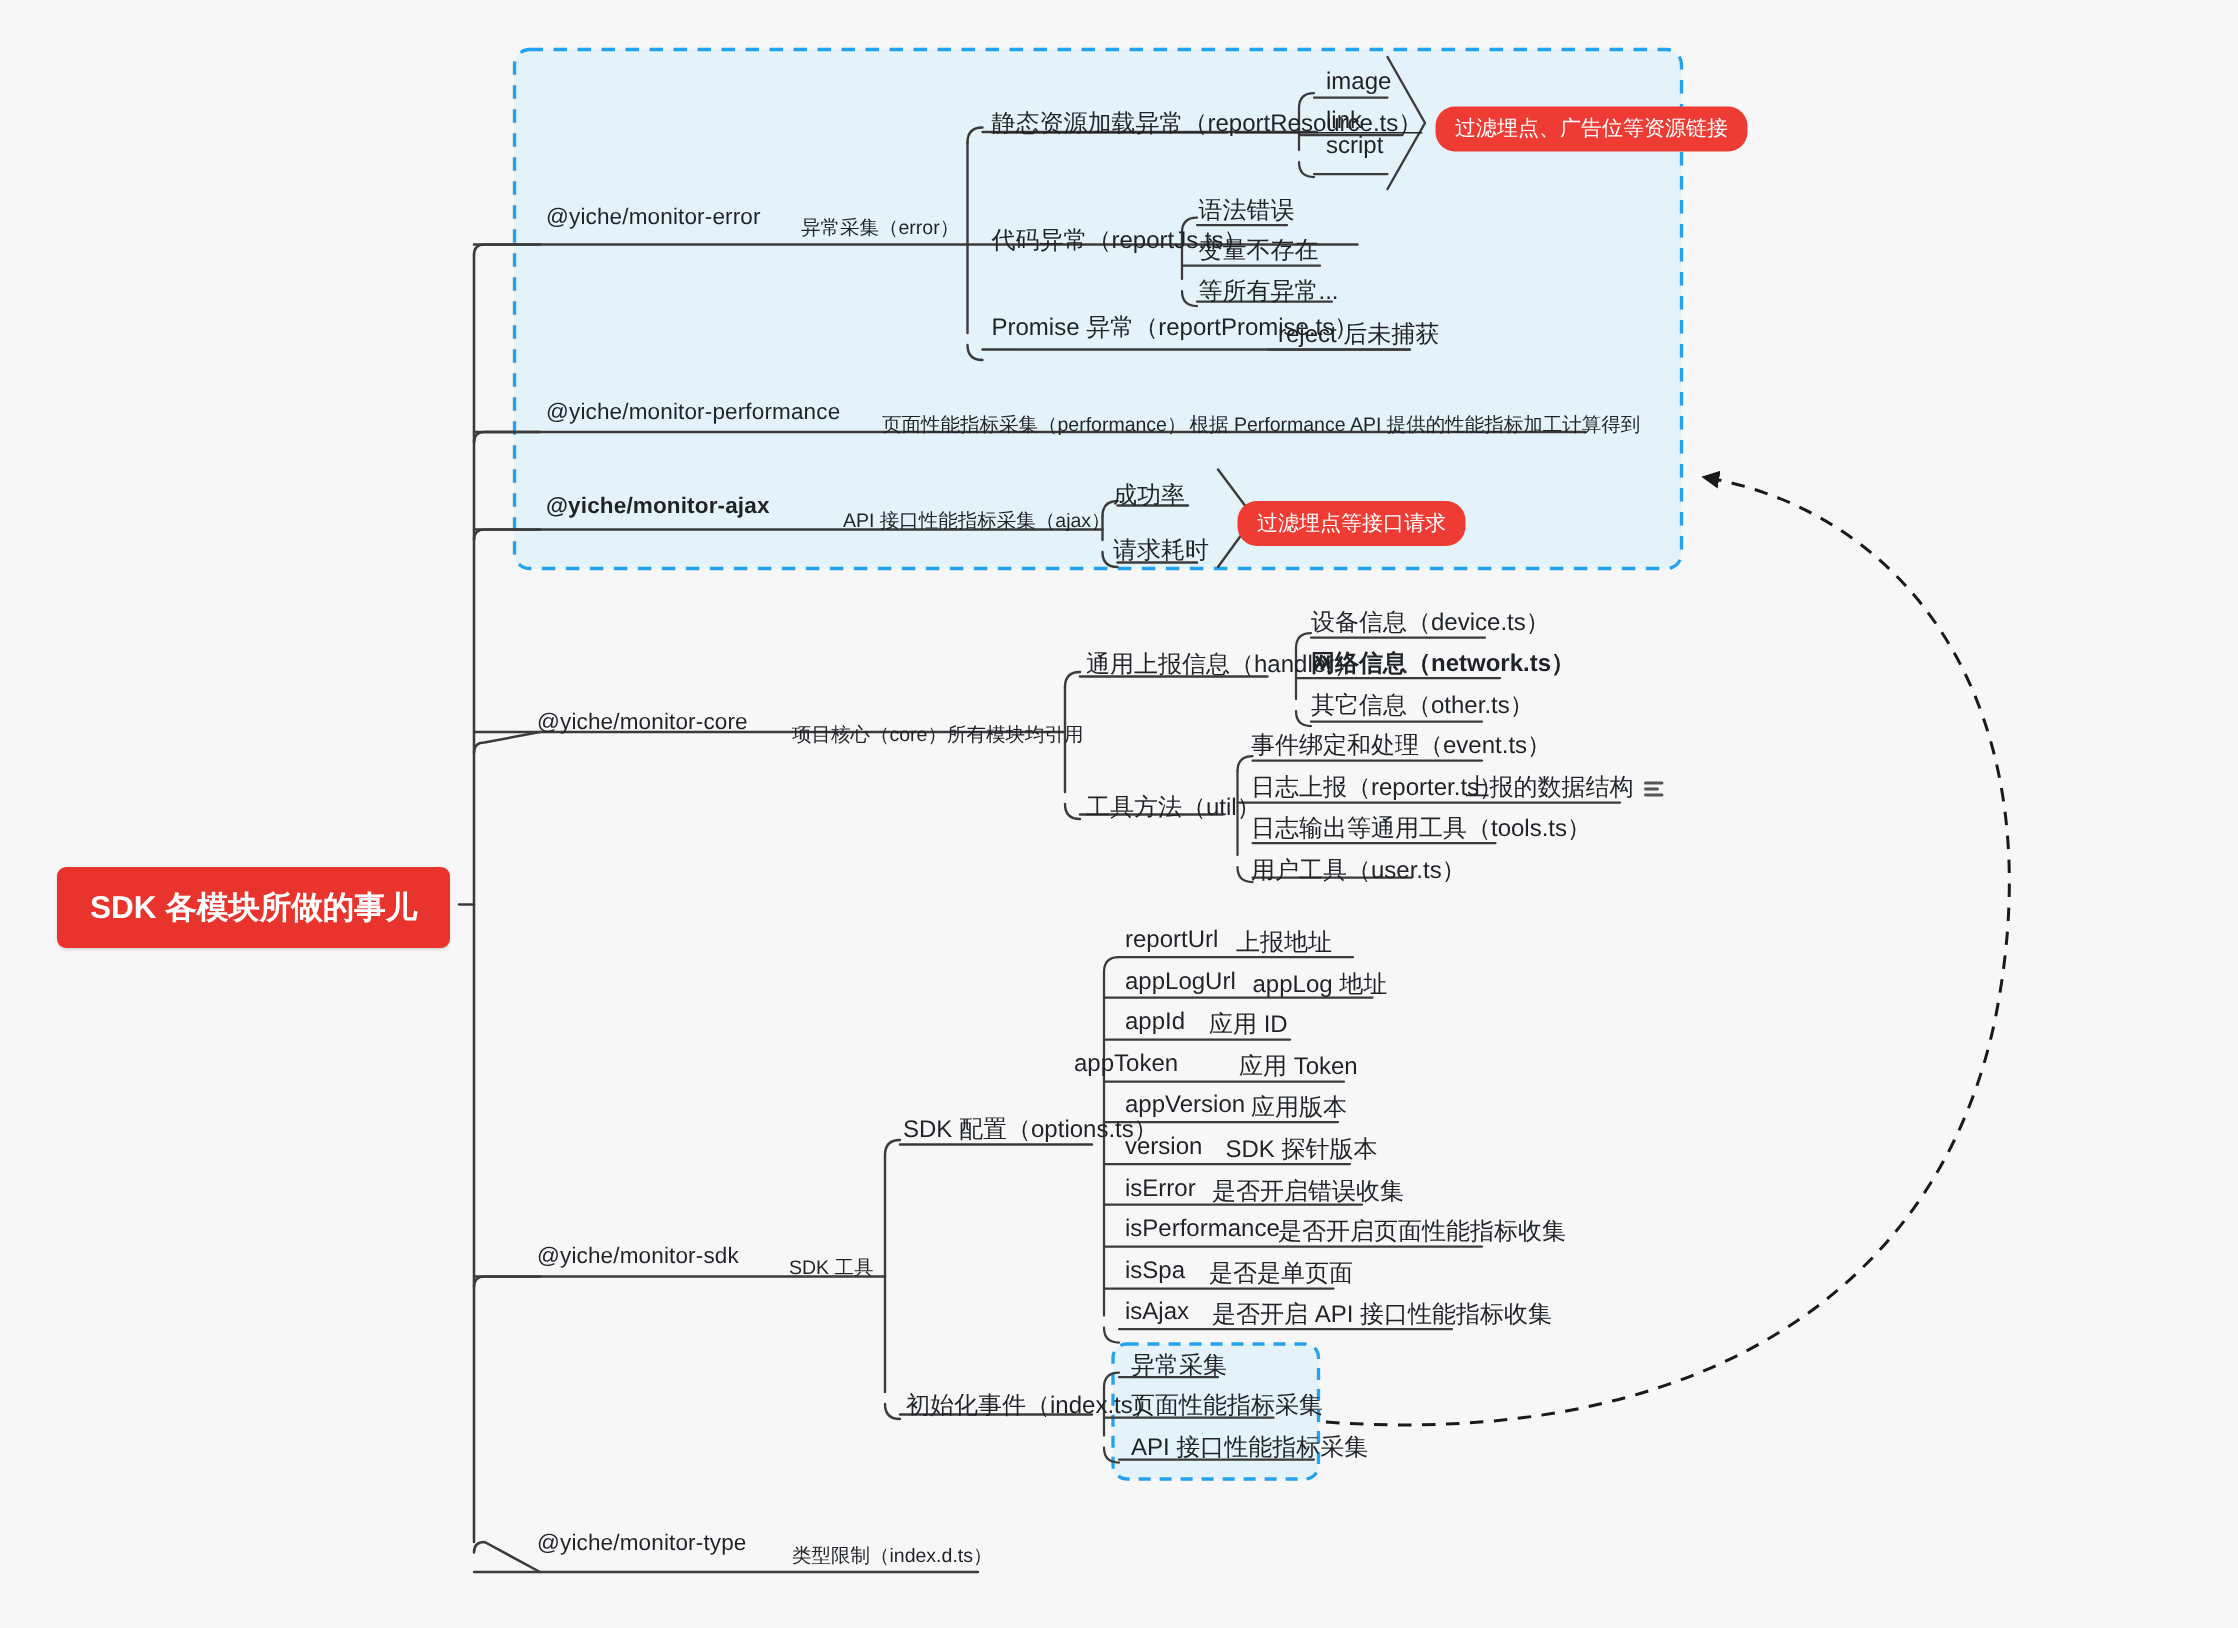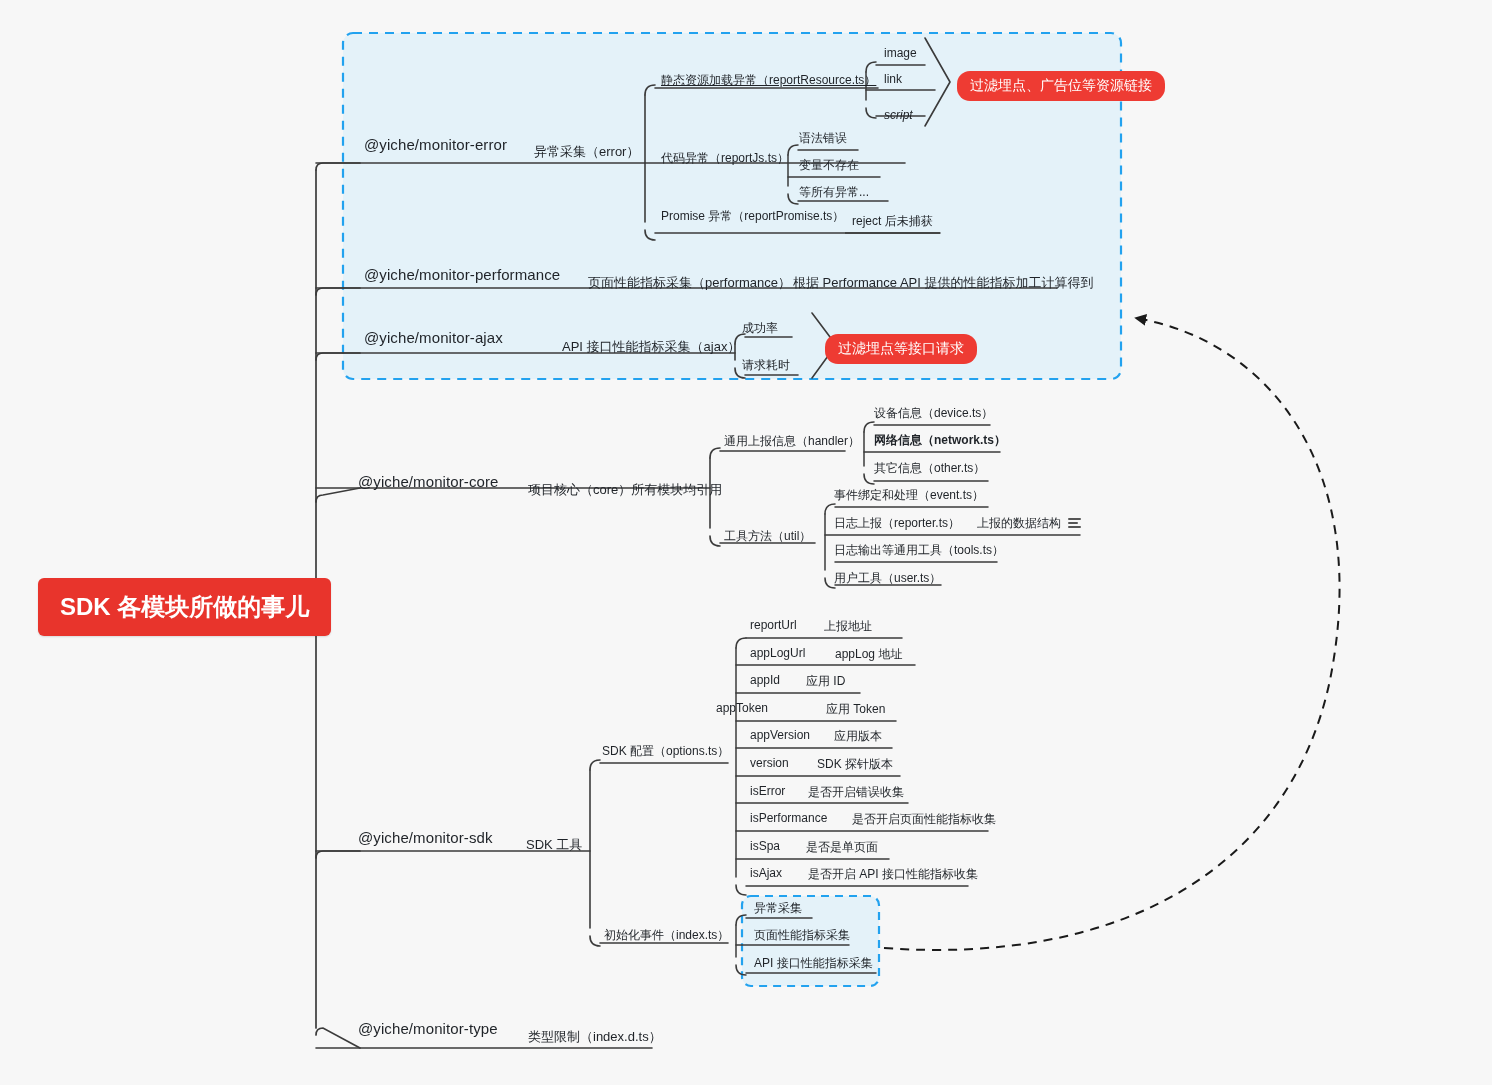--- a/index.html
+++ b/index.html
@@ -7,28 +7,28 @@
   body{
     width:1492px;height:1085px;
     background:#f7f7f7;
     font-family:"Liberation Sans","DejaVu Sans",sans-serif;
     overflow:hidden;
     position:relative;
   }
   #canvas{position:absolute;left:0;top:0;width:1492px;height:1085px;}
   svg.layer{position:absolute;left:0;top:0;width:1492px;height:1085px;pointer-events:none;}
   .node{position:absolute;white-space:nowrap;color:#1f2328;}
-  .t-cn{font-size:12px;}
+  .t-cn{font-size:16px;}
   .t-sm{font-size:13px;}
   .t-mod{font-size:15px;letter-spacing:.1px;}
   .root{
     position:absolute;
     background:#e8342c;
     color:#ffffff;
-    font-size:24px;
+    font-size:21px;
     font-weight:bold;
     border-radius:6px;
     padding:13px 22px;
     white-space:nowrap;
     box-shadow:0 1px 2px rgba(0,0,0,.12);
   }
   .pill{
     position:absolute;
     background:#ee3b33;
     color:#fff;
@@ -199,35 +199,35 @@
 
   <div class="node t-mod" style="left:364px;top:136px;">@yiche/monitor-error</div>
   <div class="node t-sm" style="left:534px;top:143px;">异常采集（error）</div>
 
   <div class="node t-cn" style="left:661px;top:72px;text-decoration:underline;">静态资源加载异常（reportResource.ts）</div>
   <div class="node t-cn" style="left:661px;top:150px;">代码异常（reportJs.ts）</div>
   <div class="node t-cn" style="left:661px;top:208px;">Promise 异常（reportPromise.ts）</div>
 
   <div class="node t-cn" style="left:884px;top:46px;">image</div>
   <div class="node t-cn" style="left:884px;top:72px;">link</div>
-  <div class="node t-cn" style="left:884px;top:108px;font-style:italic;">script</div>
+  <div class="node t-cn" style="left:884px;top:89px;">script</div>
 
   <div class="pill" style="left:957px;top:71px;">过滤埋点、广告位等资源链接</div>
 
   <div class="node t-cn" style="left:799px;top:130px;">语法错误</div>
   <div class="node t-cn" style="left:799px;top:157px;">变量不存在</div>
   <div class="node t-cn" style="left:799px;top:184px;">等所有异常...</div>
 
   <div class="node t-cn" style="left:852px;top:213px;">reject 后未捕获</div>
 
   <div class="node t-mod" style="left:364px;top:266px;">@yiche/monitor-performance</div>
   <div class="node t-sm" style="left:588px;top:274px;">页面性能指标采集（performance）</div>
   <div class="node t-sm" style="left:793px;top:274px;text-align:center;">根据 Performance API 提供的性能指标加工计算得到</div>
 
-  <div class="node t-mod" style="left:364px;top:329px;">@yiche/monitor-ajax</div>
+  <div class="node t-mod" style="left:364px;top:329px;font-weight:bold;">@yiche/monitor-ajax</div>
   <div class="node t-sm" style="left:562px;top:338px;">API 接口性能指标采集（ajax）</div>
   <div class="node t-cn" style="left:742px;top:320px;">成功率</div>
   <div class="node t-cn" style="left:742px;top:357px;text-align:center;">请求耗时</div>
   <div class="pill" style="left:825px;top:334px;">过滤埋点等接口请求</div>
 
   <div class="node t-mod" style="left:358px;top:473px;">@yiche/monitor-core</div>
   <div class="node t-sm" style="left:528px;top:481px;">项目核心（core）所有模块均引用</div>
 
   <div class="node t-cn" style="left:724px;top:433px;">通用上报信息（handler）</div>
   <div class="node t-cn" style="left:874px;top:405px;">设备信息（device.ts）</div>

